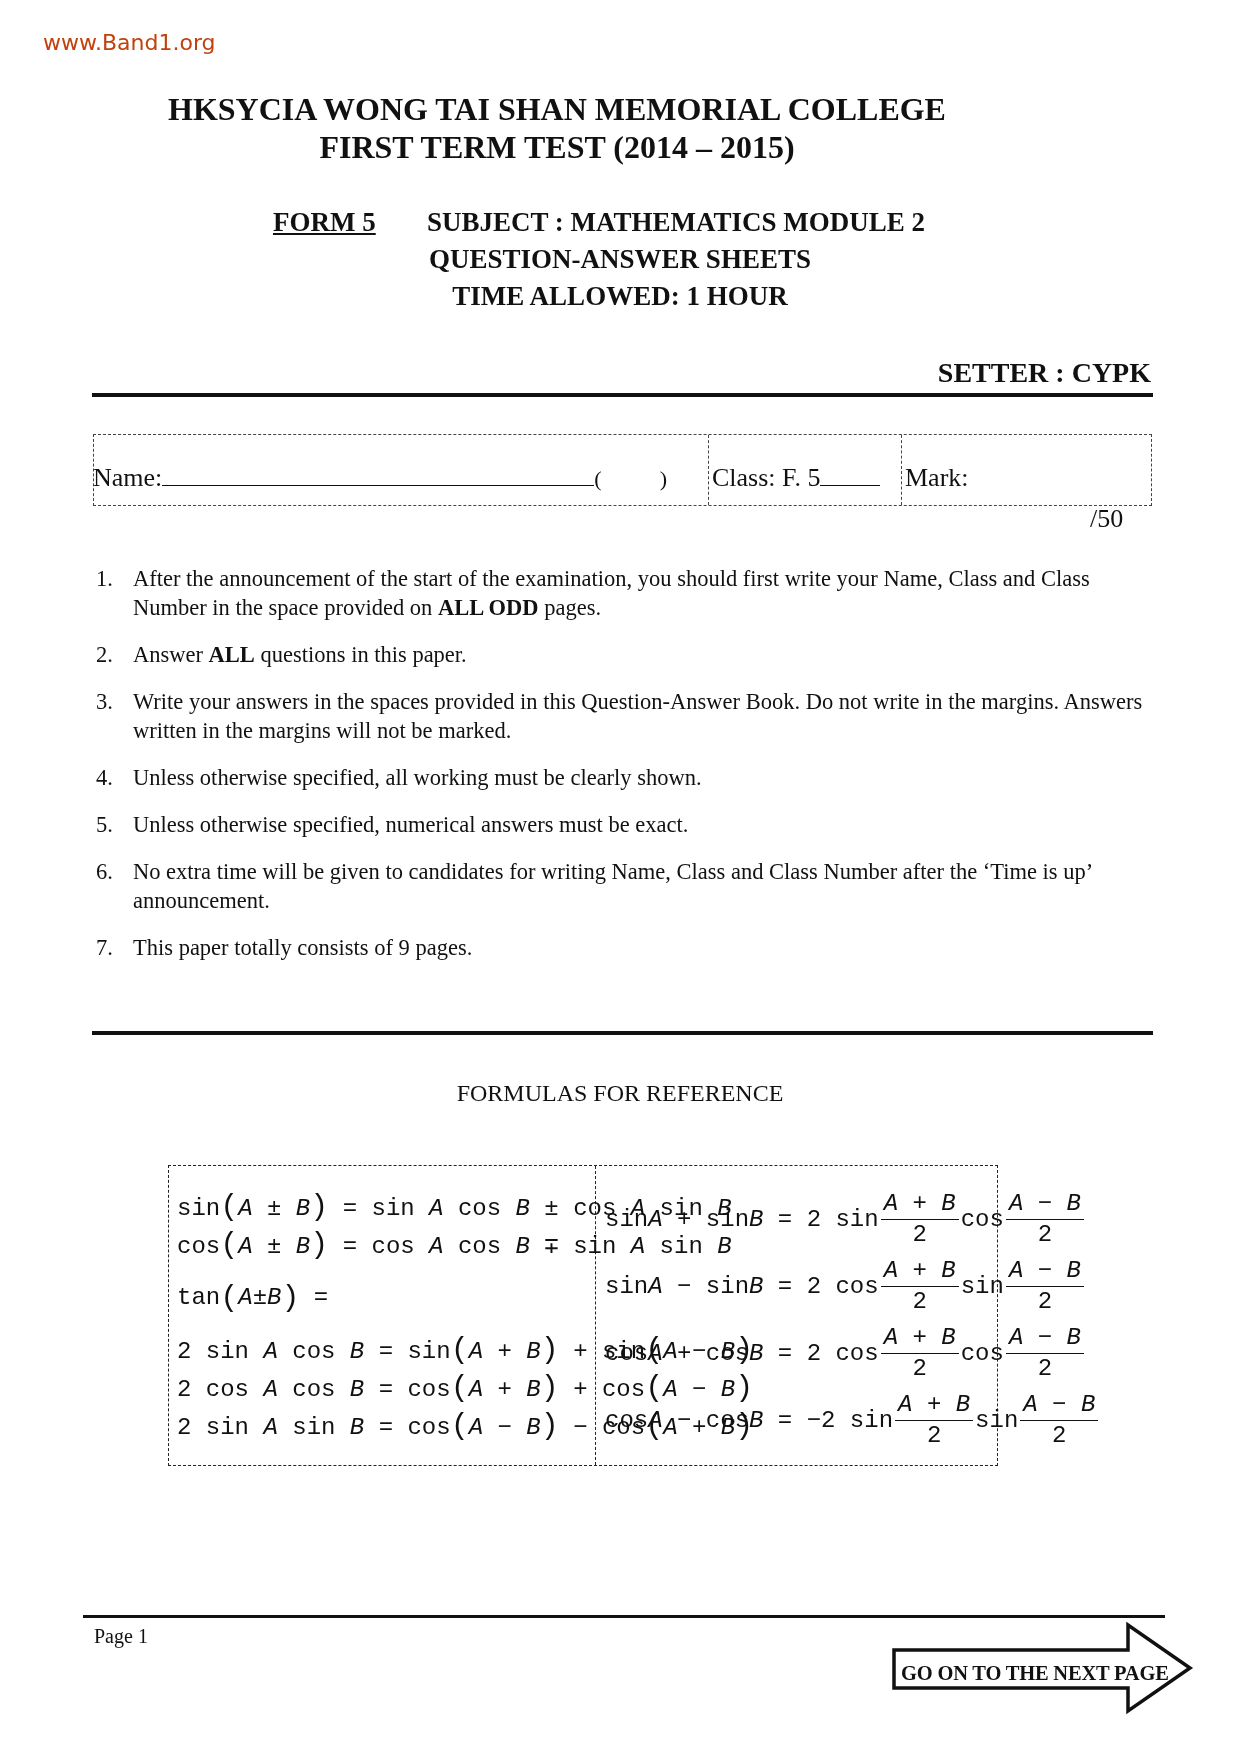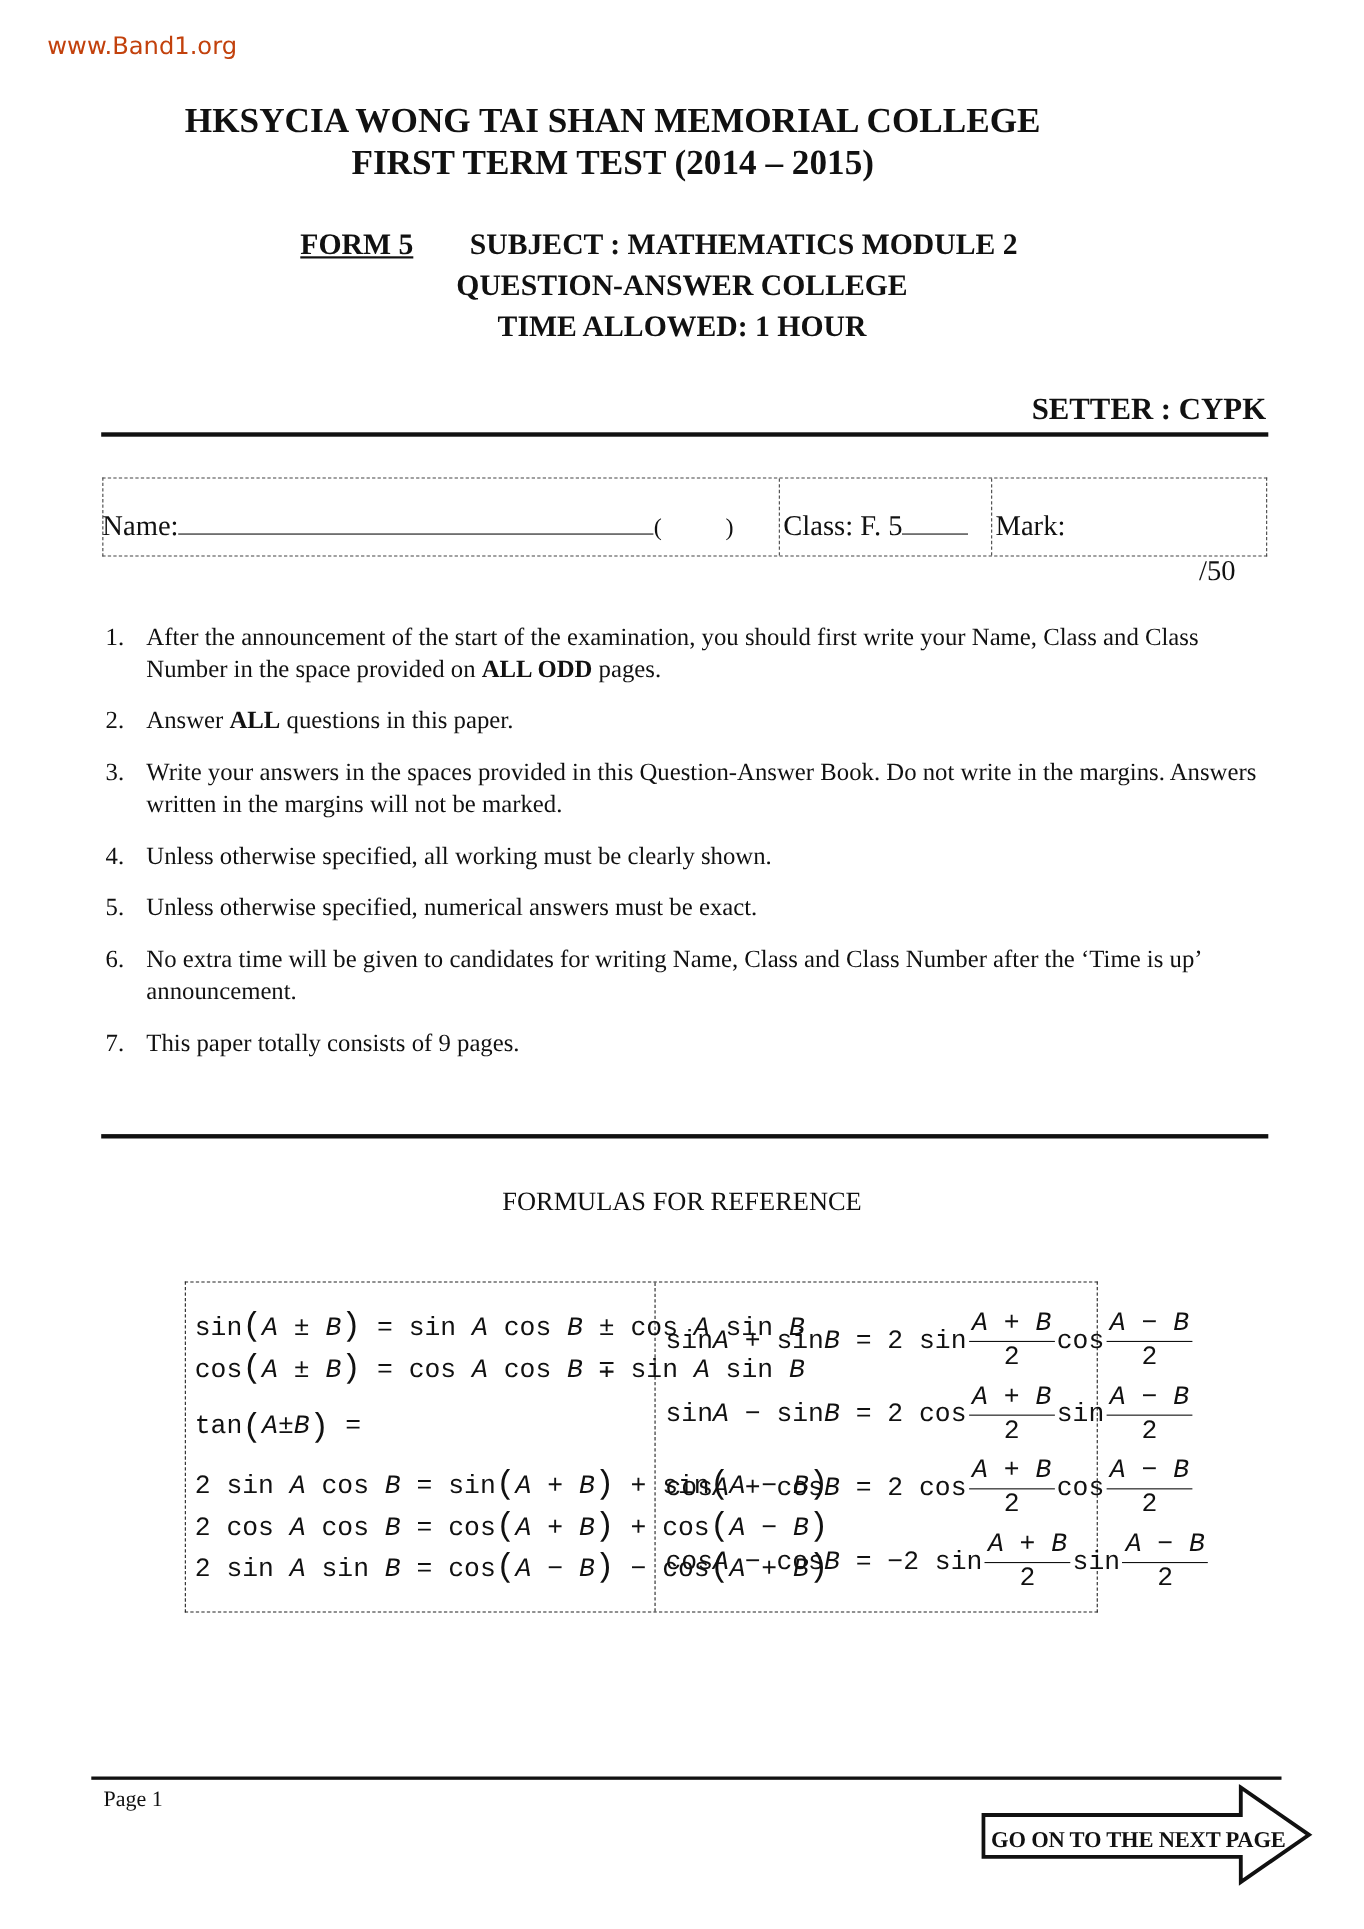--- a/index.html
+++ b/index.html
@@ -57,21 +57,21 @@
 </head>
 <body>
 
 <div class="abs watermark">www.Band1.org</div>
 
 <div class="abs title title1">HKSYCIA WONG TAI SHAN MEMORIAL COLLEGE</div>
 <div class="abs title title2">FIRST TERM TEST (2014 – 2015)</div>
 
 <div class="abs sub form">FORM 5</div>
 <div class="abs sub subject">SUBJECT : MATHEMATICS MODULE 2</div>
-<div class="abs sub qa">QUESTION-ANSWER COLLEGE</div>
+<div class="abs sub qa">QUESTION-ANSWER SHEETS</div>
 <div class="abs sub time">TIME ALLOWED: 1 HOUR</div>
 <div class="abs setter">SETTER : CYPK</div>
 
 <div class="abs rule rule-top"></div>
 
 <div class="abs idbox">
   <div class="idcell cell-name">
     <span class="txt" style="left:-1px;">
       <span>Name:</span><span class="uline" style="width:432px;"></span><span class="paren">(</span><span style="display:inline-block;width:58px;"></span><span class="paren">)</span>
     </span>

